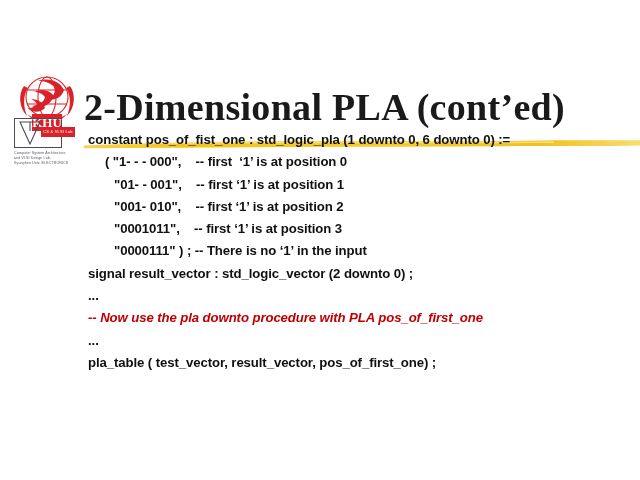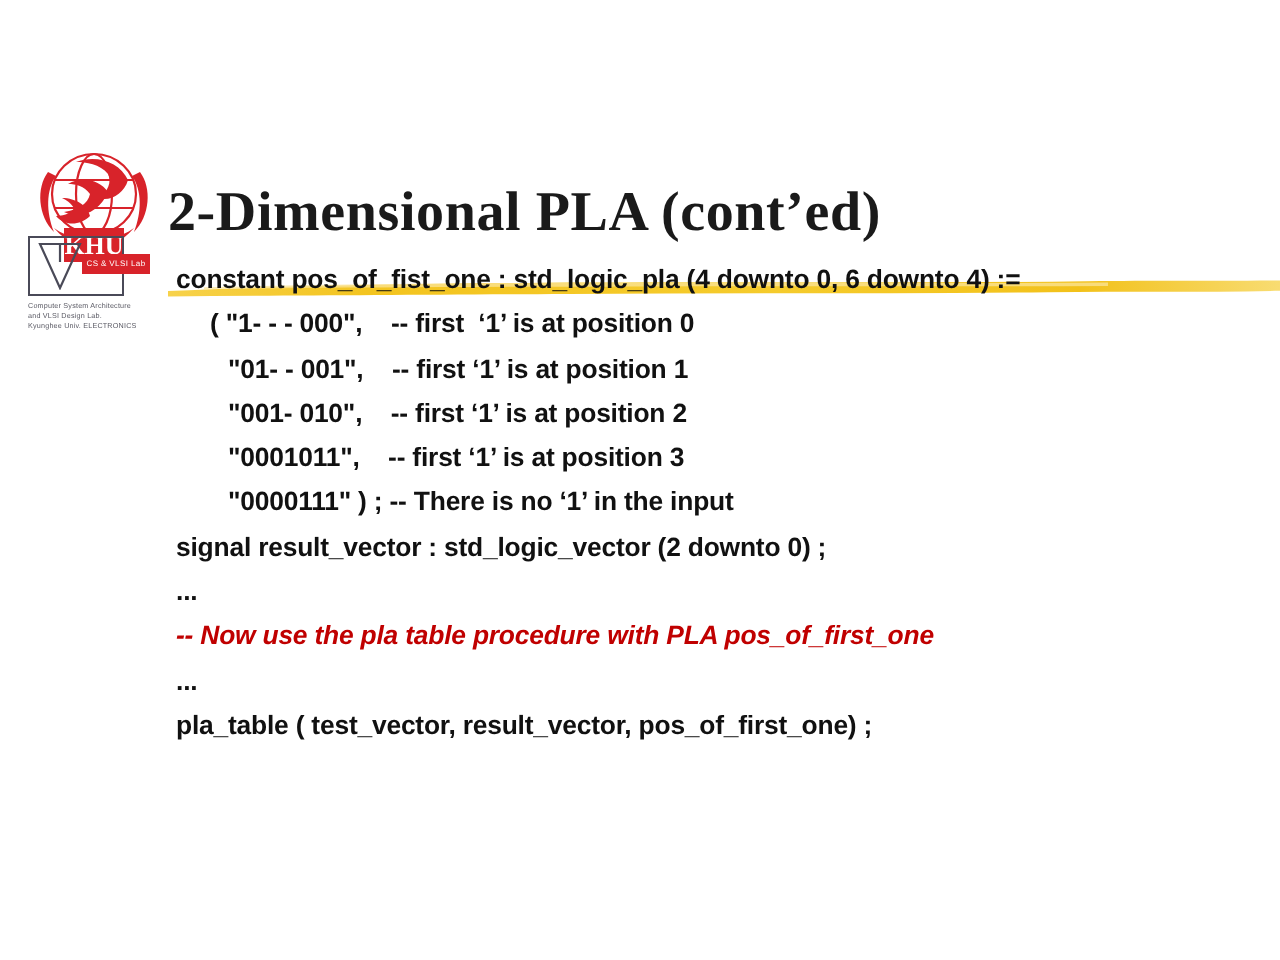--- a/index.html
+++ b/index.html
@@ -34,21 +34,21 @@
     height: 62px;
   }
   #khu-logo svg { display: block; }
 
   #slide-title {
     position: absolute;
     left: 84px;
     top: 41px;
     font-family: "Liberation Serif", "DejaVu Serif", serif;
     font-weight: bold;
-    font-size: 28px;
+    font-size: 38px;
     line-height: 36px;
     letter-spacing: 0.3px;
     color: #1a1a1a;
     white-space: nowrap;
   }
 
   #title-underline {
     position: absolute;
     left: 84px;
     top: 90px;
@@ -187,24 +187,24 @@
     <div id="lab-badge">CS &amp; VLSI Lab</div>
   </div>
   <div id="lab-caption">
     <div>Computer System Architecture</div>
     <div>and VLSI Design Lab.</div>
     <div>Kyunghee Univ. ELECTRONICS</div>
   </div>
 </div>
 
 <div id="code-block">
-  <div class="code-line">constant pos_of_fist_one : std_logic_pla (4 downto 0, 6 downto 4) :=</div>
+  <div class="code-line">constant pos_of_fist_one : std_logic_pla (1 downto 0, 6 downto 0) :=</div>
   <div class="code-line indent-1">( "1- - - 000",    -- first  ‘1’ is at position 0</div>
   <div class="code-line indent-2">"01- - 001",    -- first ‘1’ is at position 1</div>
   <div class="code-line indent-2">"001- 010",    -- first ‘1’ is at position 2</div>
   <div class="code-line indent-2">"0001011",    -- first ‘1’ is at position 3</div>
   <div class="code-line indent-2">"0000111" ) ; -- There is no ‘1’ in the input</div>
   <div class="code-line">signal result_vector : std_logic_vector (2 downto 0) ;</div>
   <div class="code-line ellipsis">...</div>
-  <div class="code-line comment">-- Now use the pla table procedure with PLA pos_of_first_one</div>
+  <div class="code-line comment">-- Now use the pla downto procedure with PLA pos_of_first_one</div>
   <div class="code-line ellipsis">...</div>
   <div class="code-line">pla_table ( test_vector, result_vector, pos_of_first_one) ;</div>
 </div>
 
 </body></html>

